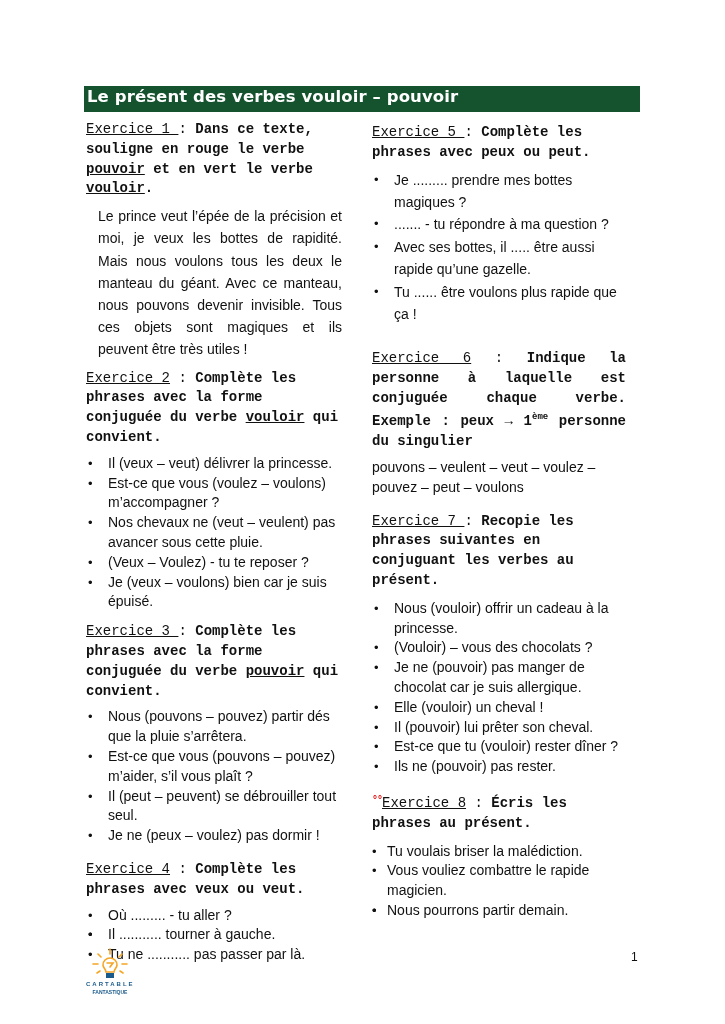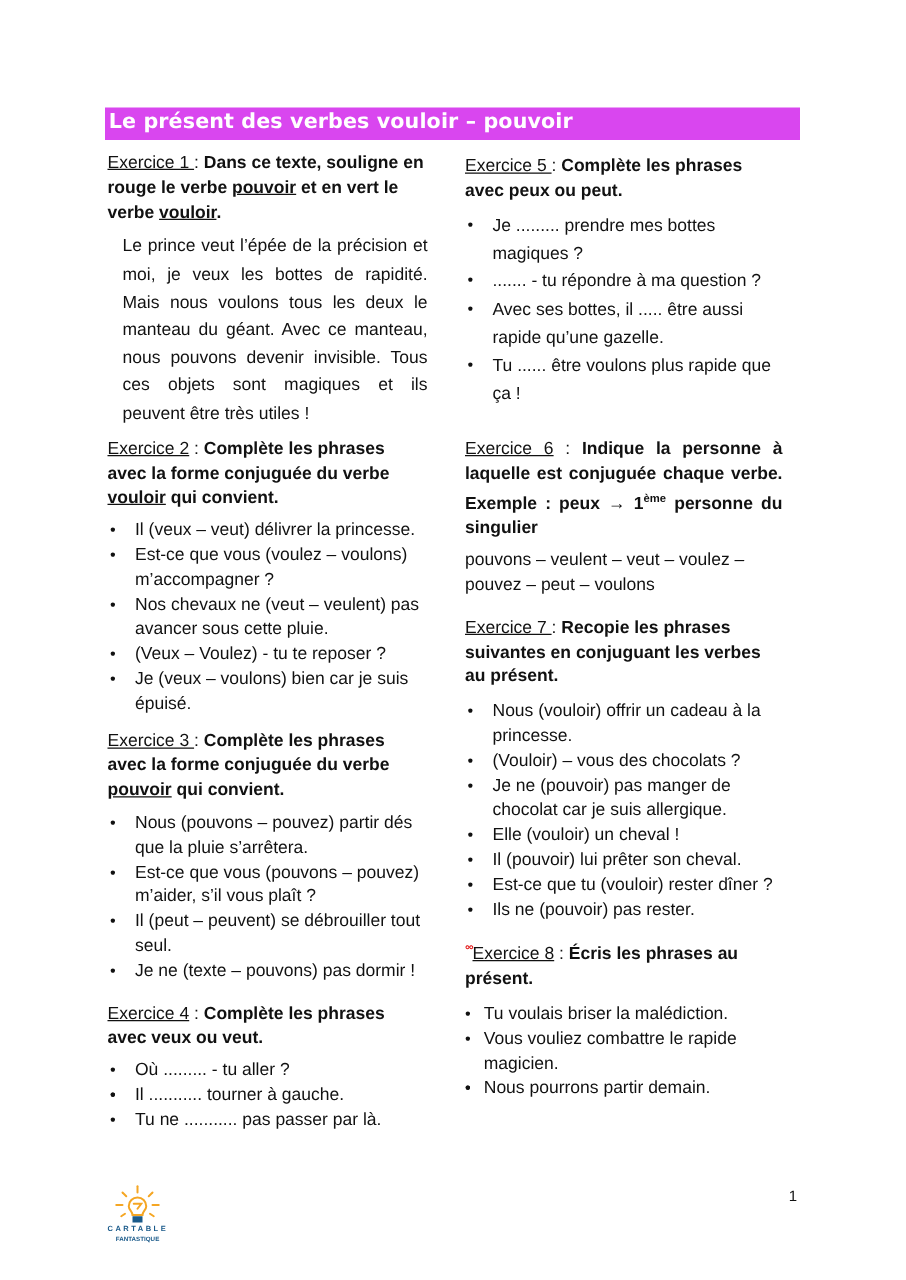--- a/index.html
+++ b/index.html
@@ -2,29 +2,29 @@
 <html><head>
 <meta charset="utf-8">
 <style>
   html, body { margin: 0; padding: 0; }
   body {
     width: 725px; height: 1024px; background: #ffffff; position: relative; overflow: hidden;
     font-family: "Liberation Sans", "DejaVu Sans", sans-serif; color: #111;
   }
   .title-bar {
     position: absolute; left: 84px; top: 86px; width: 556px; height: 26px;
-    background: #d946ef; color: #fff; font-weight: bold; font-size: 16.5px;
+    background: #14532d; color: #fff; font-weight: bold; font-size: 16.5px;
     line-height: 22px; padding-left: 3px; box-sizing: border-box;
     font-family: "DejaVu Sans", sans-serif; letter-spacing: 0.1px;
   }
   .col { position: absolute; font-size: 14px; line-height: 19.8px; }
   .col-left { left: 86px; top: 120px; width: 256px; }
   .col-right { left: 372px; top: 123px; width: 254px; }
   .ex { margin: 0 0 8px 0; }
-  .ex-head { margin: 0 0 6px 0; }
+  .ex-head { margin: 0 0 6px 0; font-family: Liberation Mono, monospace; }
   .ex-label { text-decoration: underline; }
   .bold { font-weight: bold; }
   .u { text-decoration: underline; }
   .para { text-align: justify; line-height: 22.2px; margin: 0 0 8px 12px; }
   ul { list-style: none; margin: 0 0 10px 0; padding: 0; }
   li { position: relative; padding-left: 22px; margin: 0; }
   li .bullet { position: absolute; left: 2px; top: 0; font-size: 13px; }
   .spaced li { line-height: 22.4px; }
   .narrow li { padding-left: 15px; }
   .narrow li .bullet { left: 0; }
@@ -59,21 +59,21 @@
     <li><span class="bullet">•</span><span>Je (veux – voulons) bien car je suis épuisé.</span></li>
   </ul>
 
   <div class="ex-head">
     <span class="ex-label">Exercice 3 </span><span>: </span><span class="bold"><span>Complète les phrases avec la forme conjuguée du verbe </span><span class="u">pouvoir</span><span> qui convient.</span></span>
   </div>
   <ul>
     <li><span class="bullet">•</span><span>Nous (pouvons – pouvez) partir dés que la pluie s’arrêtera.</span></li>
     <li><span class="bullet">•</span><span>Est-ce que vous (pouvons – pouvez) m’aider, s’il vous plaît ?</span></li>
     <li><span class="bullet">•</span><span>Il (peut – peuvent) se débrouiller tout seul.</span></li>
-    <li><span class="bullet">•</span><span>Je ne (texte – pouvons) pas dormir !</span></li>
+    <li><span class="bullet">•</span><span>Je ne (peux – voulez) pas dormir !</span></li>
   </ul>
 
   <div class="ex-head" style="margin-top:14px">
     <span class="ex-label">Exercice 4</span><span> : </span><span class="bold">Complète les phrases avec veux ou veut.</span>
   </div>
   <ul>
     <li><span class="bullet">•</span><span>Où ......... - tu aller ?</span></li>
     <li><span class="bullet">•</span></li>
     <li><span class="bullet">•</span><span>Il ........... tourner à gauche.</span></li>
     <li><span class="bullet">•</span><span>Tu ne ........... pas passer par là.</span></li>

